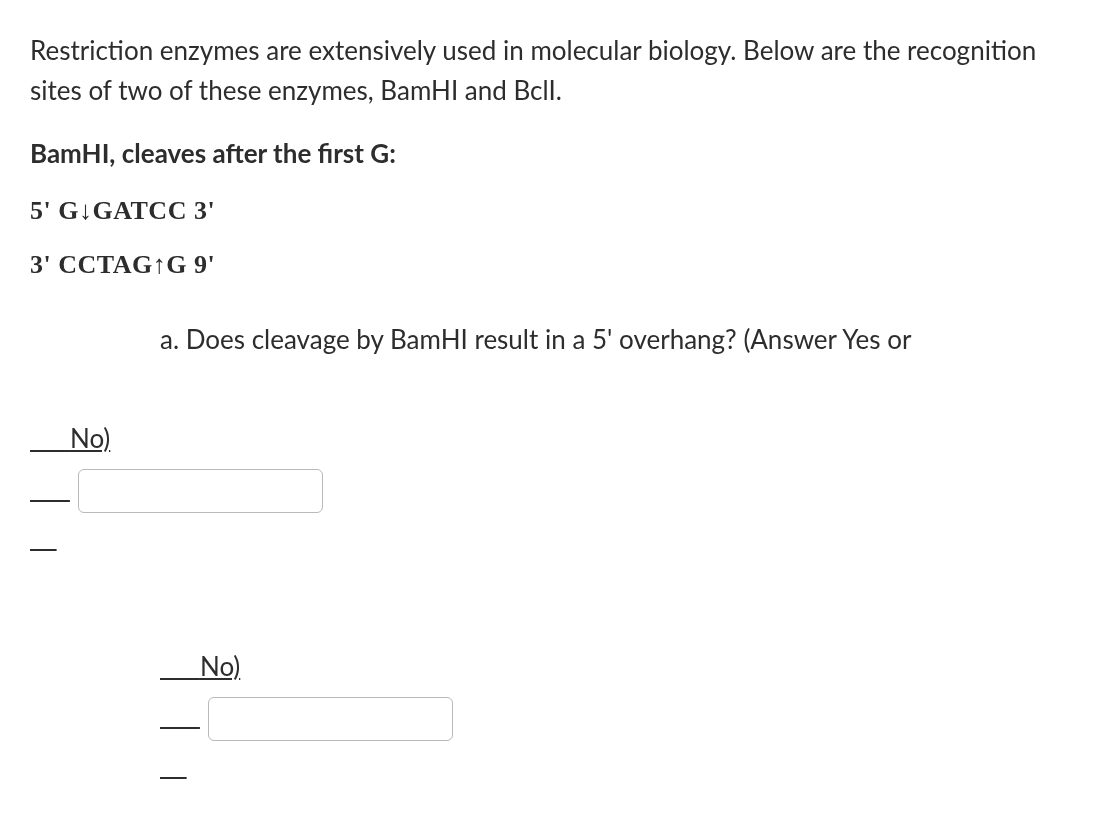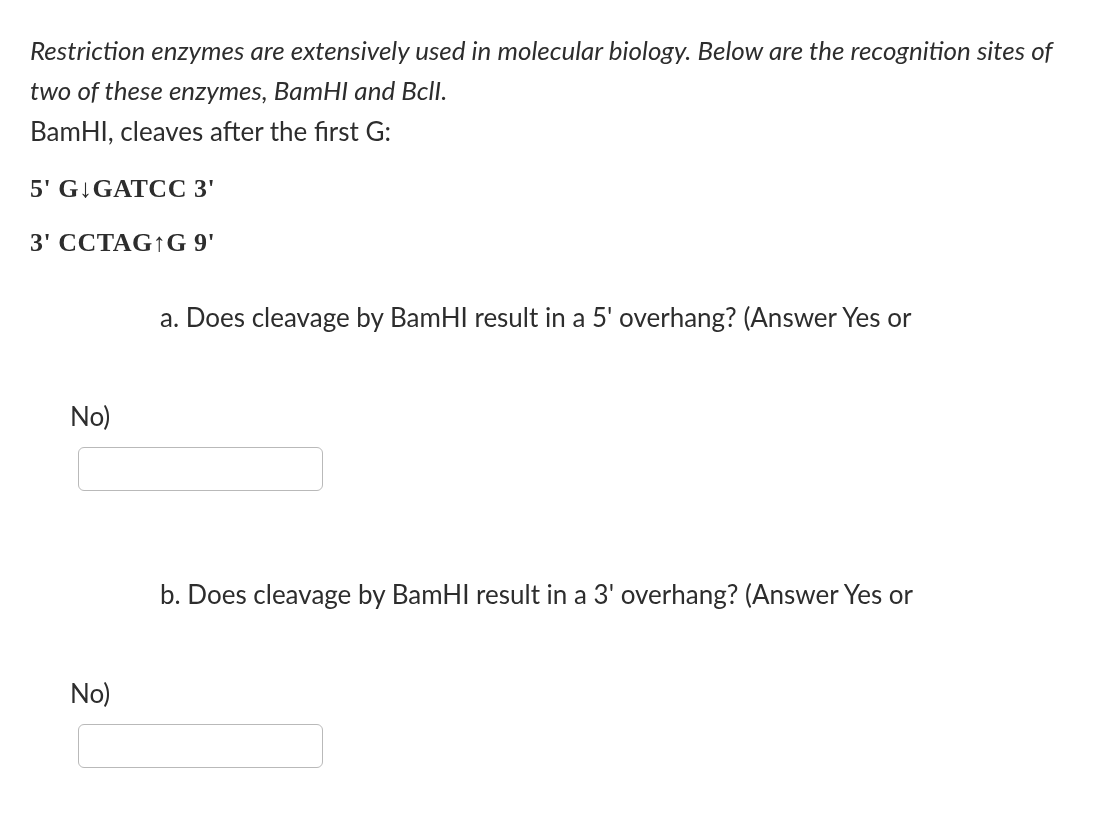--- a/index.html
+++ b/index.html
@@ -12,24 +12,24 @@
       font-size: 26px;
       color: #2d2d2d;
       background: #ffffff;
       width: 1118px;
       height: 824px;
       padding: 30px 30px 30px 30px;
       line-height: 1.55;
     }
     .intro {
       font-weight: 400;
-      font-style: italic;
+      margin-bottom: 22px;
     }
     .bold-line {
-      font-weight: 400;
+      font-weight: 700;
       margin-bottom: 18px;
     }
     .seq {
       font-weight: 700;
       margin-bottom: 14px;
       letter-spacing: 0.5px;
       font-family: Liberation Serif, serif;
     }
     .question-block {
       margin-top: 30px;
@@ -56,20 +56,21 @@
       display: flex;
       flex-wrap: wrap;
       align-items: center;
       margin-bottom: 30px;
     }
     .q-row > span {
       white-space: pre-wrap;
     }
     .no-wrap {
       white-space: nowrap;
+      text-decoration: underline;
     }
   </style>
 </head>
 <body>
 
 <p class="intro">Restriction enzymes are extensively used in molecular biology. Below are the recognition sites of two of these enzymes, BamHI and BclI.</p>
 
 <p class="bold-line">BamHI, cleaves after the first G:</p>
 
 <p class="seq">5' G↓GATCC 3'</p>
@@ -82,20 +83,19 @@
     <span class="question-indent"></span>
       <span>a. Does cleavage by BamHI result in a 5' overhang? (Answer Yes or</span>
     <span class="no-wrap">
       <span>No)</span>
       <input type="text" class="answer-input" style="">
     </span>
   </div>
 
   <div class="q-row">
     <span class="question-indent"></span>
-      <span>b. Does cleavage by BamHI result in a 3' overhang? (Answer Yes or</span>
     <span class="no-wrap">
       <span>No)</span>
       <input type="text" class="answer-input" style="">
     </span>
   </div>
 
 </div>
 
 </body></html>

